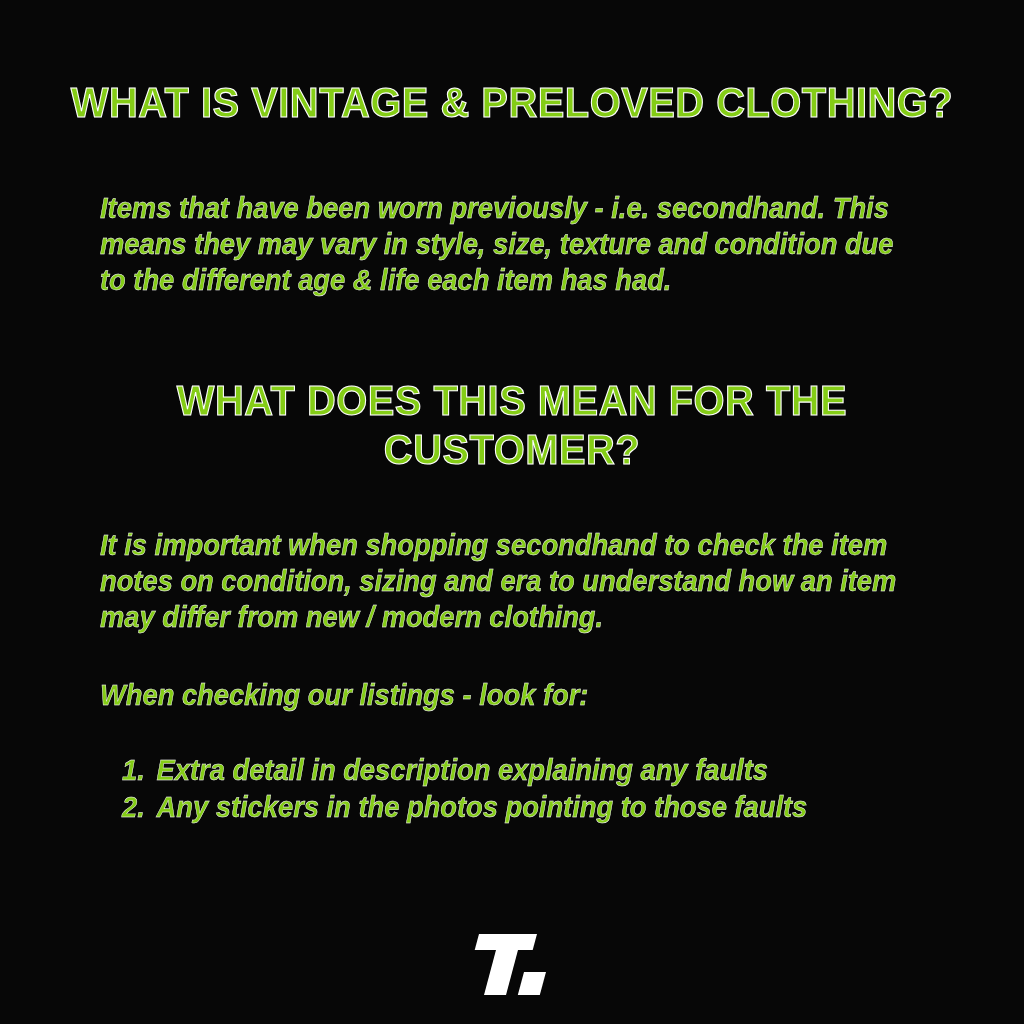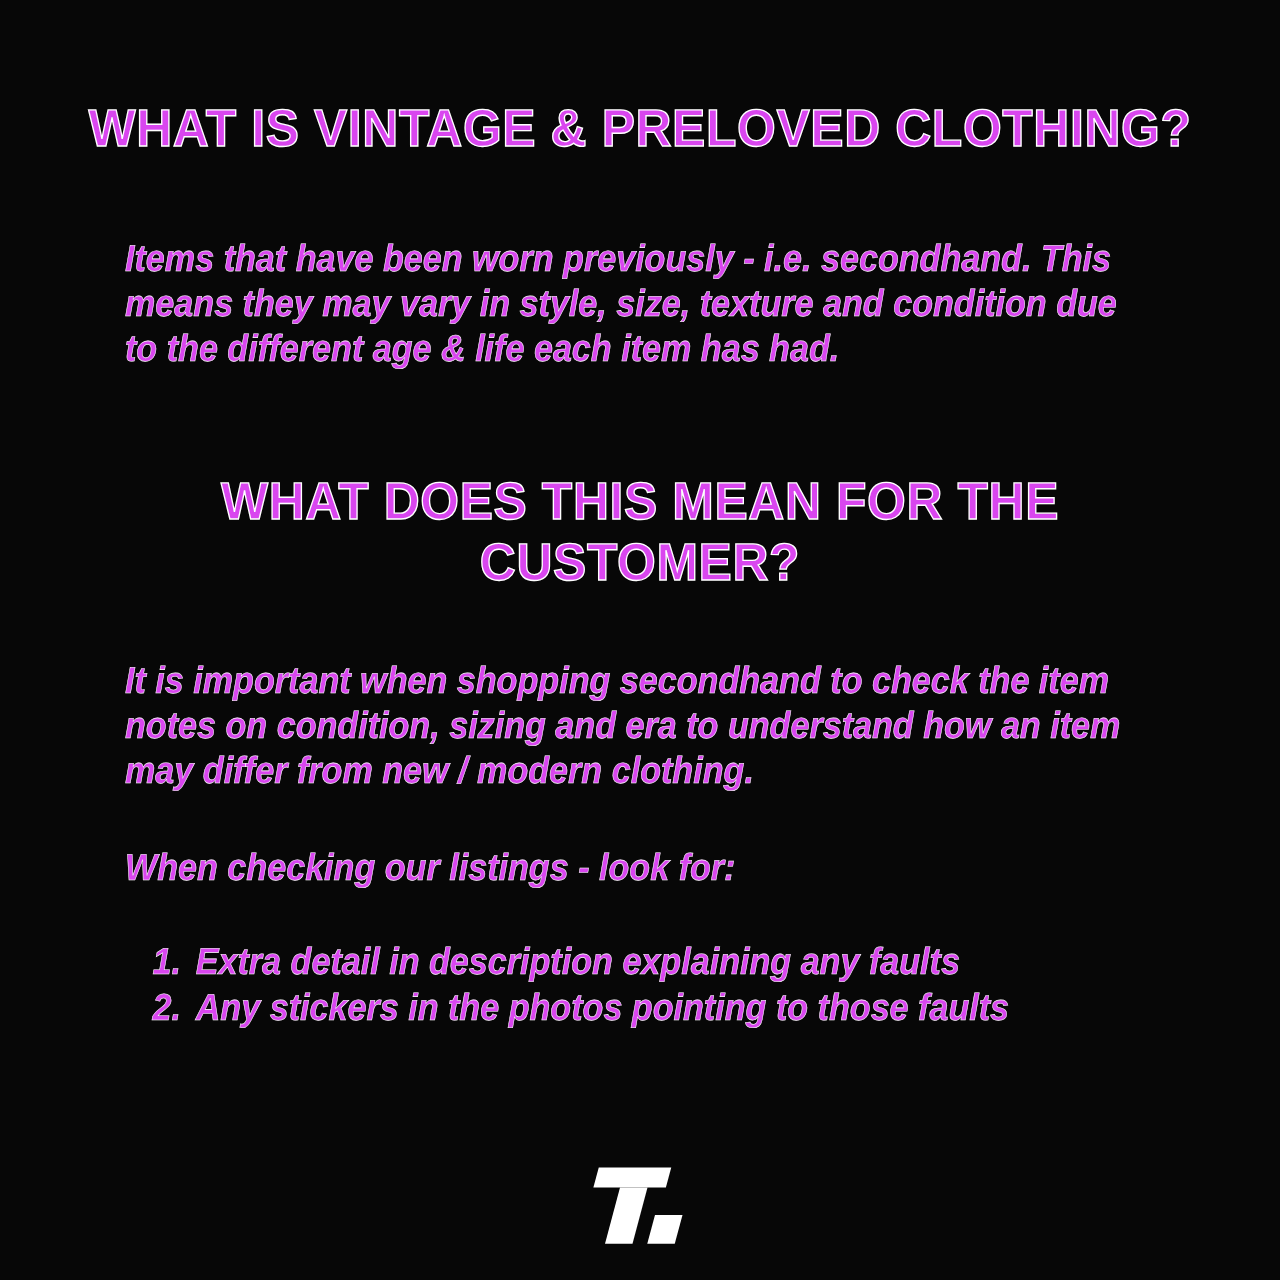--- a/index.html
+++ b/index.html
@@ -5,21 +5,21 @@
   html, body {
     margin: 0;
     padding: 0;
     background: #000;
   }
   .canvas {
     position: relative;
     width: 1024px;
     height: 1024px;
     background: #070707;
-    color: #d946ef;
+    color: #84cc16;
     font-family: "Liberation Sans", sans-serif;
     overflow: hidden;
   }
   .heading {
     position: absolute;
     left: 0;
     width: 1024px;
     text-align: center;
     font-weight: bold;
     font-size: 42px;

